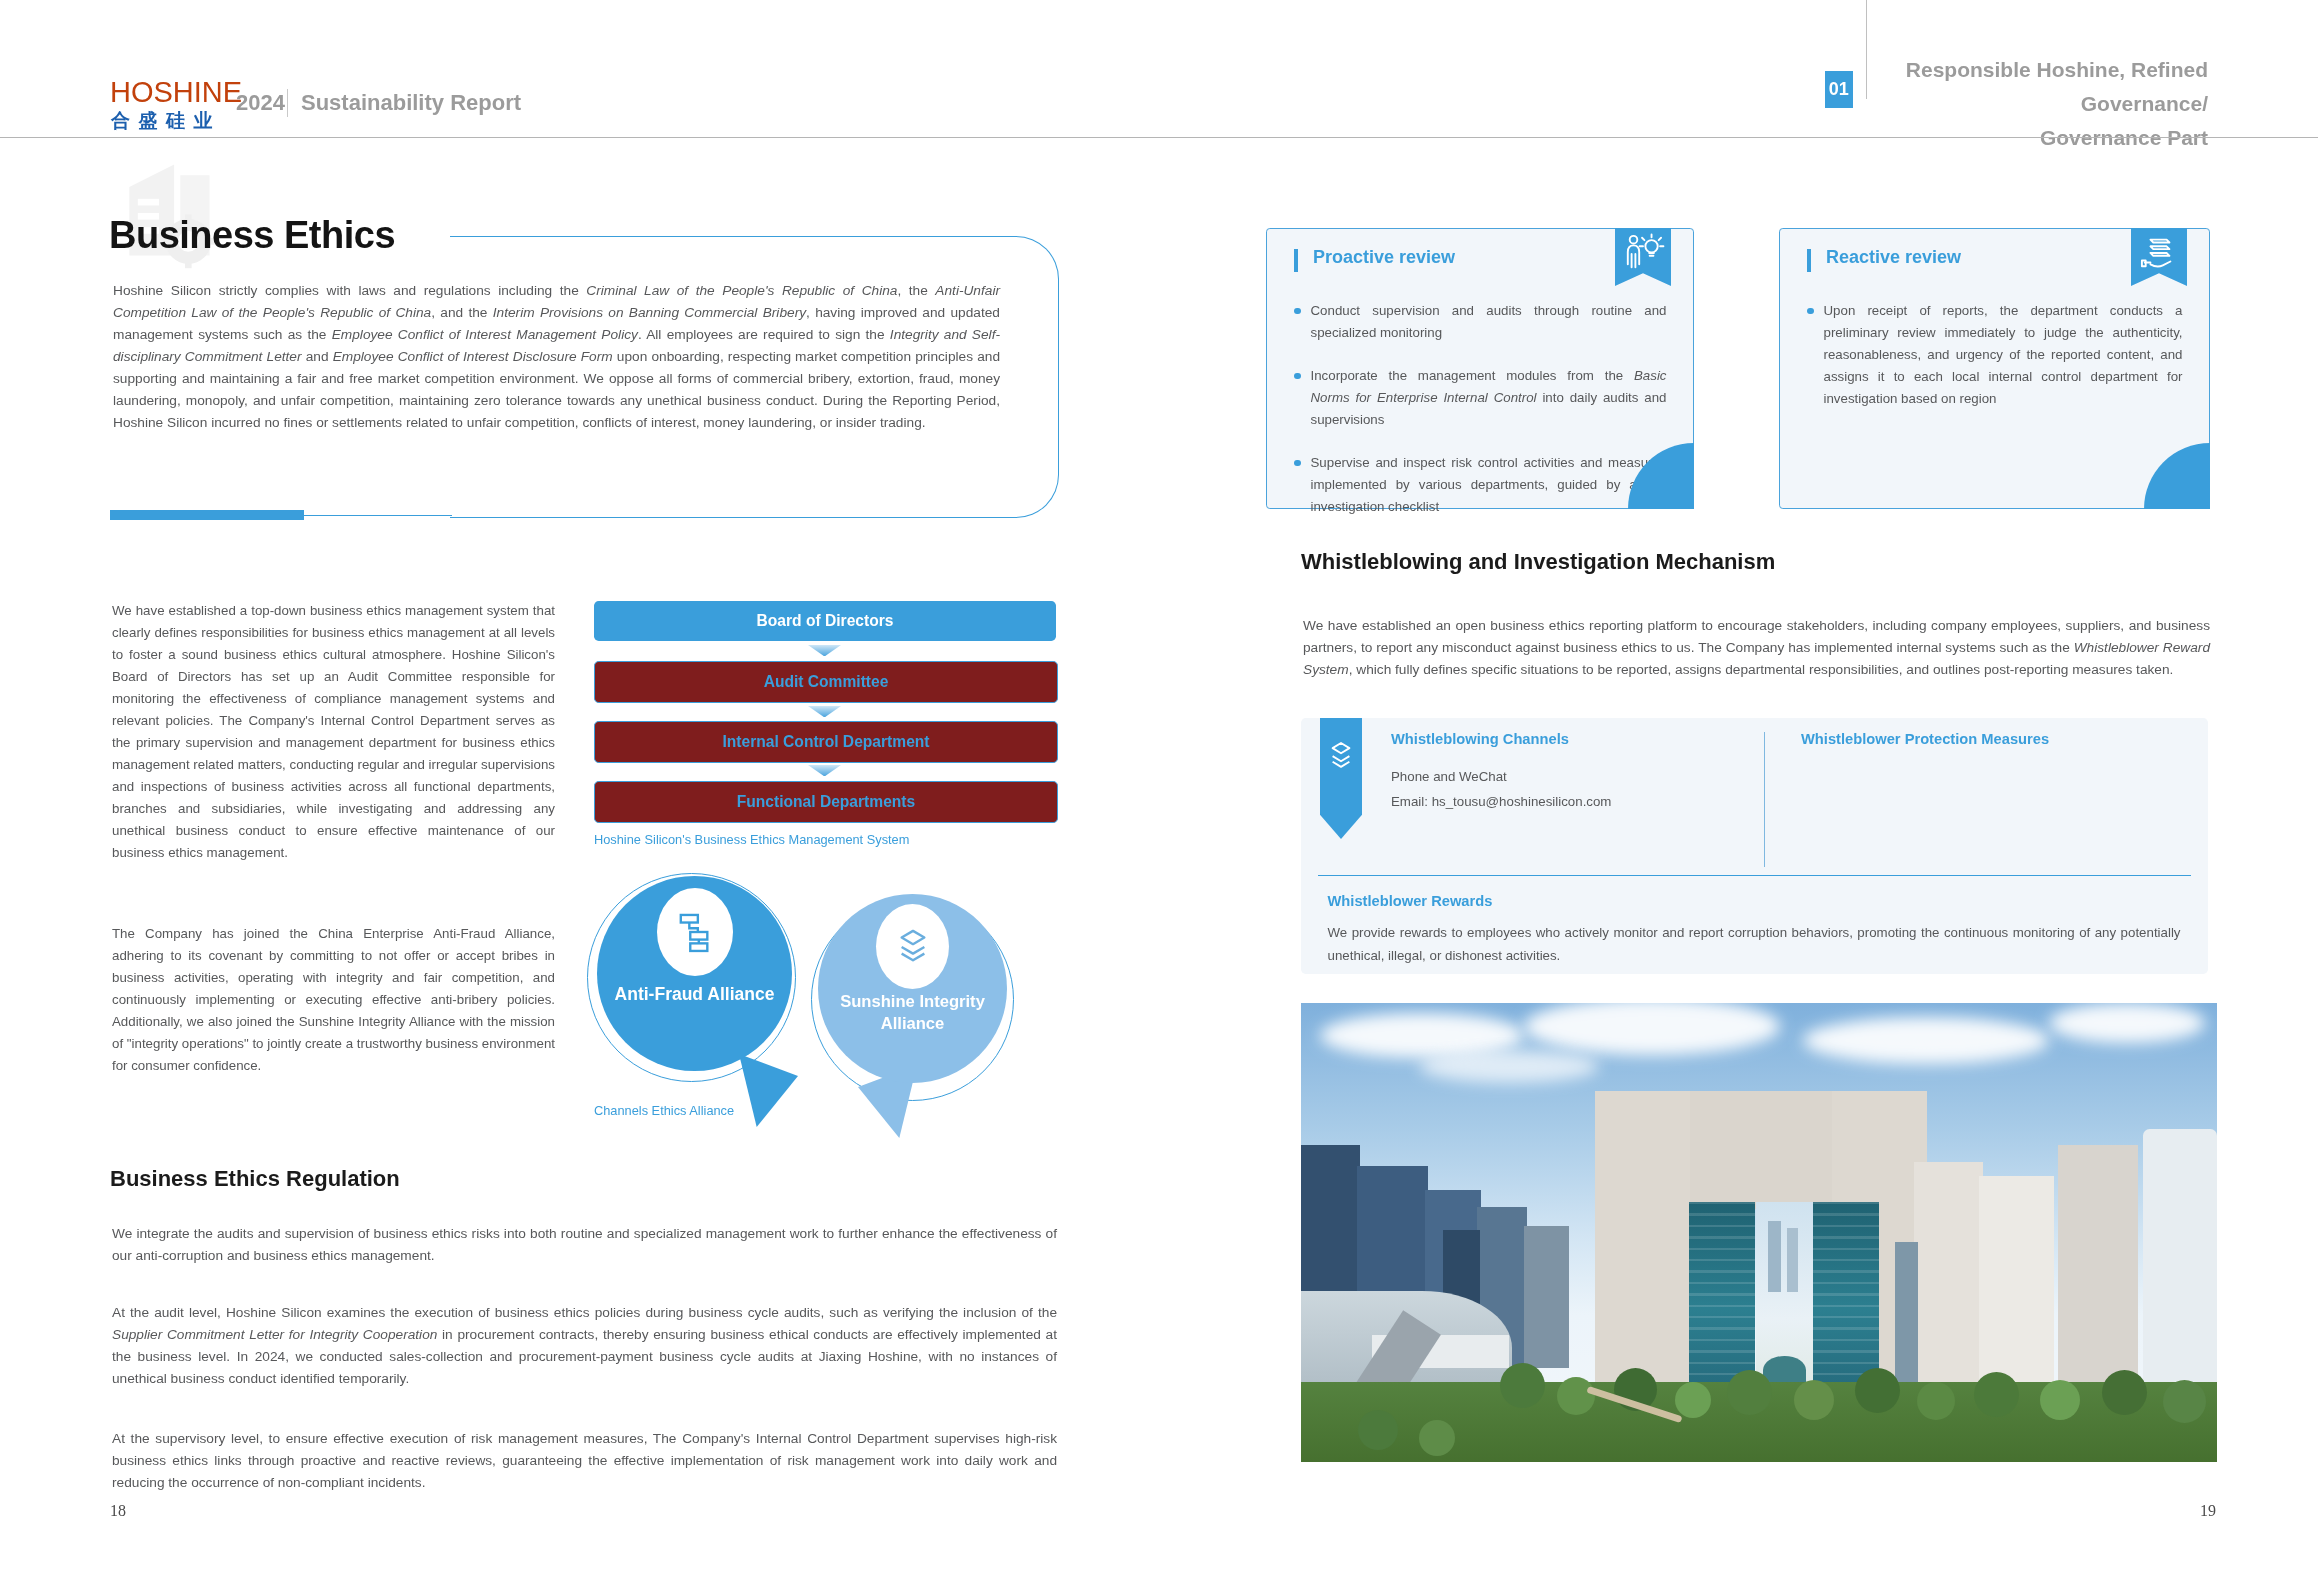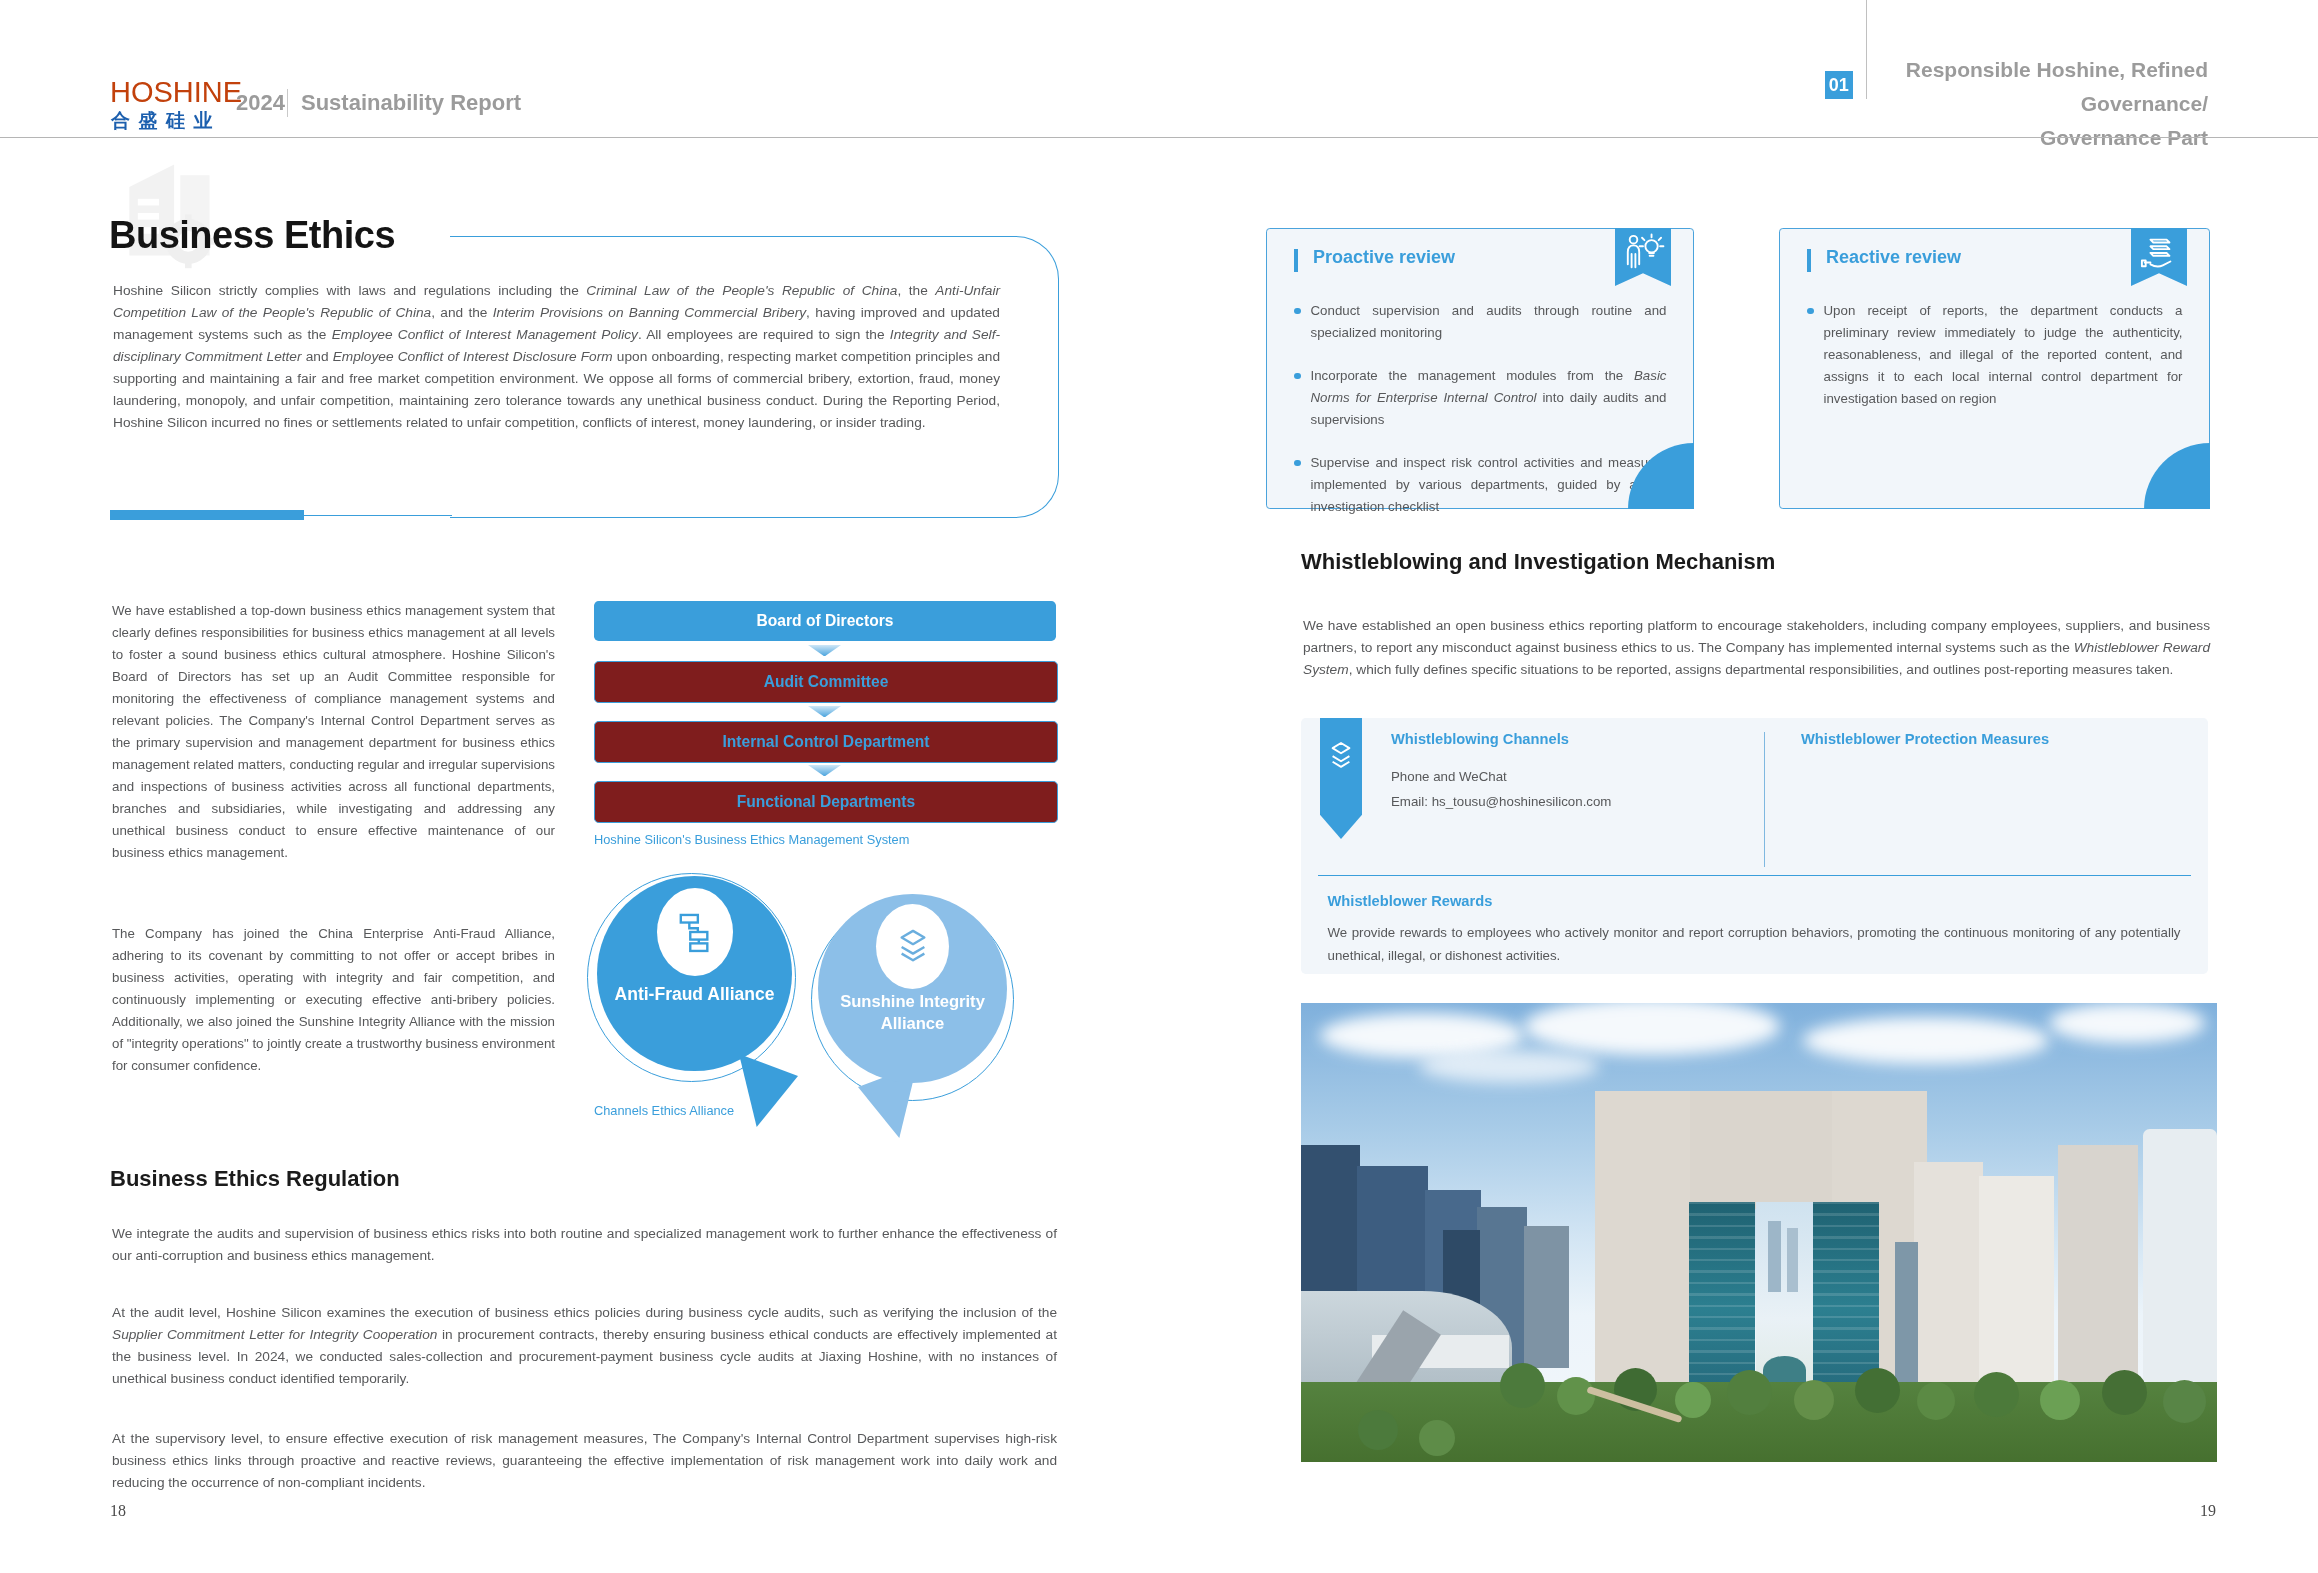--- a/index.html
+++ b/index.html
@@ -7,21 +7,21 @@
        font-family:"Liberation Sans", sans-serif;color:#57585a;overflow:hidden;}
   .abs{position:absolute;}
   [data-style="italic"]{font-style:italic;}
 
   
   .logo-name{left:110px;top:76px;font-size:29px;font-weight:400;color:#c2410c;letter-spacing:0;}
   .logo-cn{left:111px;top:108px;font-size:19px;font-weight:700;color:#1c5fae;letter-spacing:8.5px;}
   .hdr-year{left:236px;top:90px;font-size:22px;font-weight:700;color:#9b9b9b;}
   .hdr-sep{left:287px;top:89px;width:1.4px;height:28px;background:#c9c9c9;}
   .hdr-report{left:301px;top:90px;font-size:22px;font-weight:700;color:#9b9b9b;}
-  .chapter-badge{left:1825px;top:71px;width:27.5px;height:28px;background:#3a9edb;color:#fff;
+  .chapter-badge{left:1825px;top:71px;width:27.5px;height:37px;background:#3a9edb;color:#fff;
                  font-size:18px;font-weight:700;display:flex;align-items:center;justify-content:center;}
   .hdr-vline{left:1866px;top:0;width:0.9px;height:99px;background:#c0c0c0;}
   .chapter-title{left:1880px;top:53px;width:328px;text-align:right;font-size:21px;font-weight:700;
                  color:#9b9b9b;line-height:34px;}
   .header-rule{left:0;top:137px;width:2319px;height:0.9px;background:#b5b5b5;}
 
   
   .page-title{left:109px;top:214px;font-size:38px;font-weight:800;color:#141414;letter-spacing:-0.5px;}
   .intro-frame{left:450px;top:236px;width:608px;height:280px;border:1.4px solid #3a9edb;border-left:none;
                border-top-right-radius:43px;border-bottom-right-radius:43px;}
@@ -212,21 +212,21 @@
         <path d="M24 28 h34 l6 6 h-34 z"></path>
         <path d="M24 42 h34 l6 6 h-34 z"></path>
         <path d="M12 62 h12 M24 66 q14 8 26 2 l16 -8"></path>
         <rect x="6" y="58" width="8" height="12"></rect>
       </g>
     </svg>
   </div>
   <div class="rv-titlebar"></div>
   <div class="rv-title">Reactive review</div>
   <ul class="rv-list">
-    <li><span data-style="normal">Upon receipt of reports, the department conducts a preliminary review immediately to judge the authenticity, reasonableness, and illegal of the reported content, and assigns it to each local internal control department for investigation based on region</span></li>
+    <li><span data-style="normal">Upon receipt of reports, the department conducts a preliminary review immediately to judge the authenticity, reasonableness, and urgency of the reported content, and assigns it to each local internal control department for investigation based on region</span></li>
   </ul>
   <div class="rv-corner"></div>
 </div>
 
 <div class="abs section-heading" style="left:1301px;top:549px;">Whistleblowing and Investigation Mechanism</div>
 <p class="abs par" style="left:1303px;top:615px;width:907px;margin:0;"><span data-style="normal">We have established an open business ethics reporting platform to encourage stakeholders, including company employees, suppliers, and business partners, to report any misconduct against business ethics to us. The Company has implemented internal systems such as the </span><span data-style="italic">Whistleblower Reward System</span><span data-style="normal">, which fully defines specific situations to be reported, assigns departmental responsibilities, and outlines post-reporting measures taken.</span></p>
 
 <div class="abs panel">
   <div class="panel-ribbon">
     <svg width="28" height="33" viewBox="0 0 60 70" style="margin-top:23px;">

